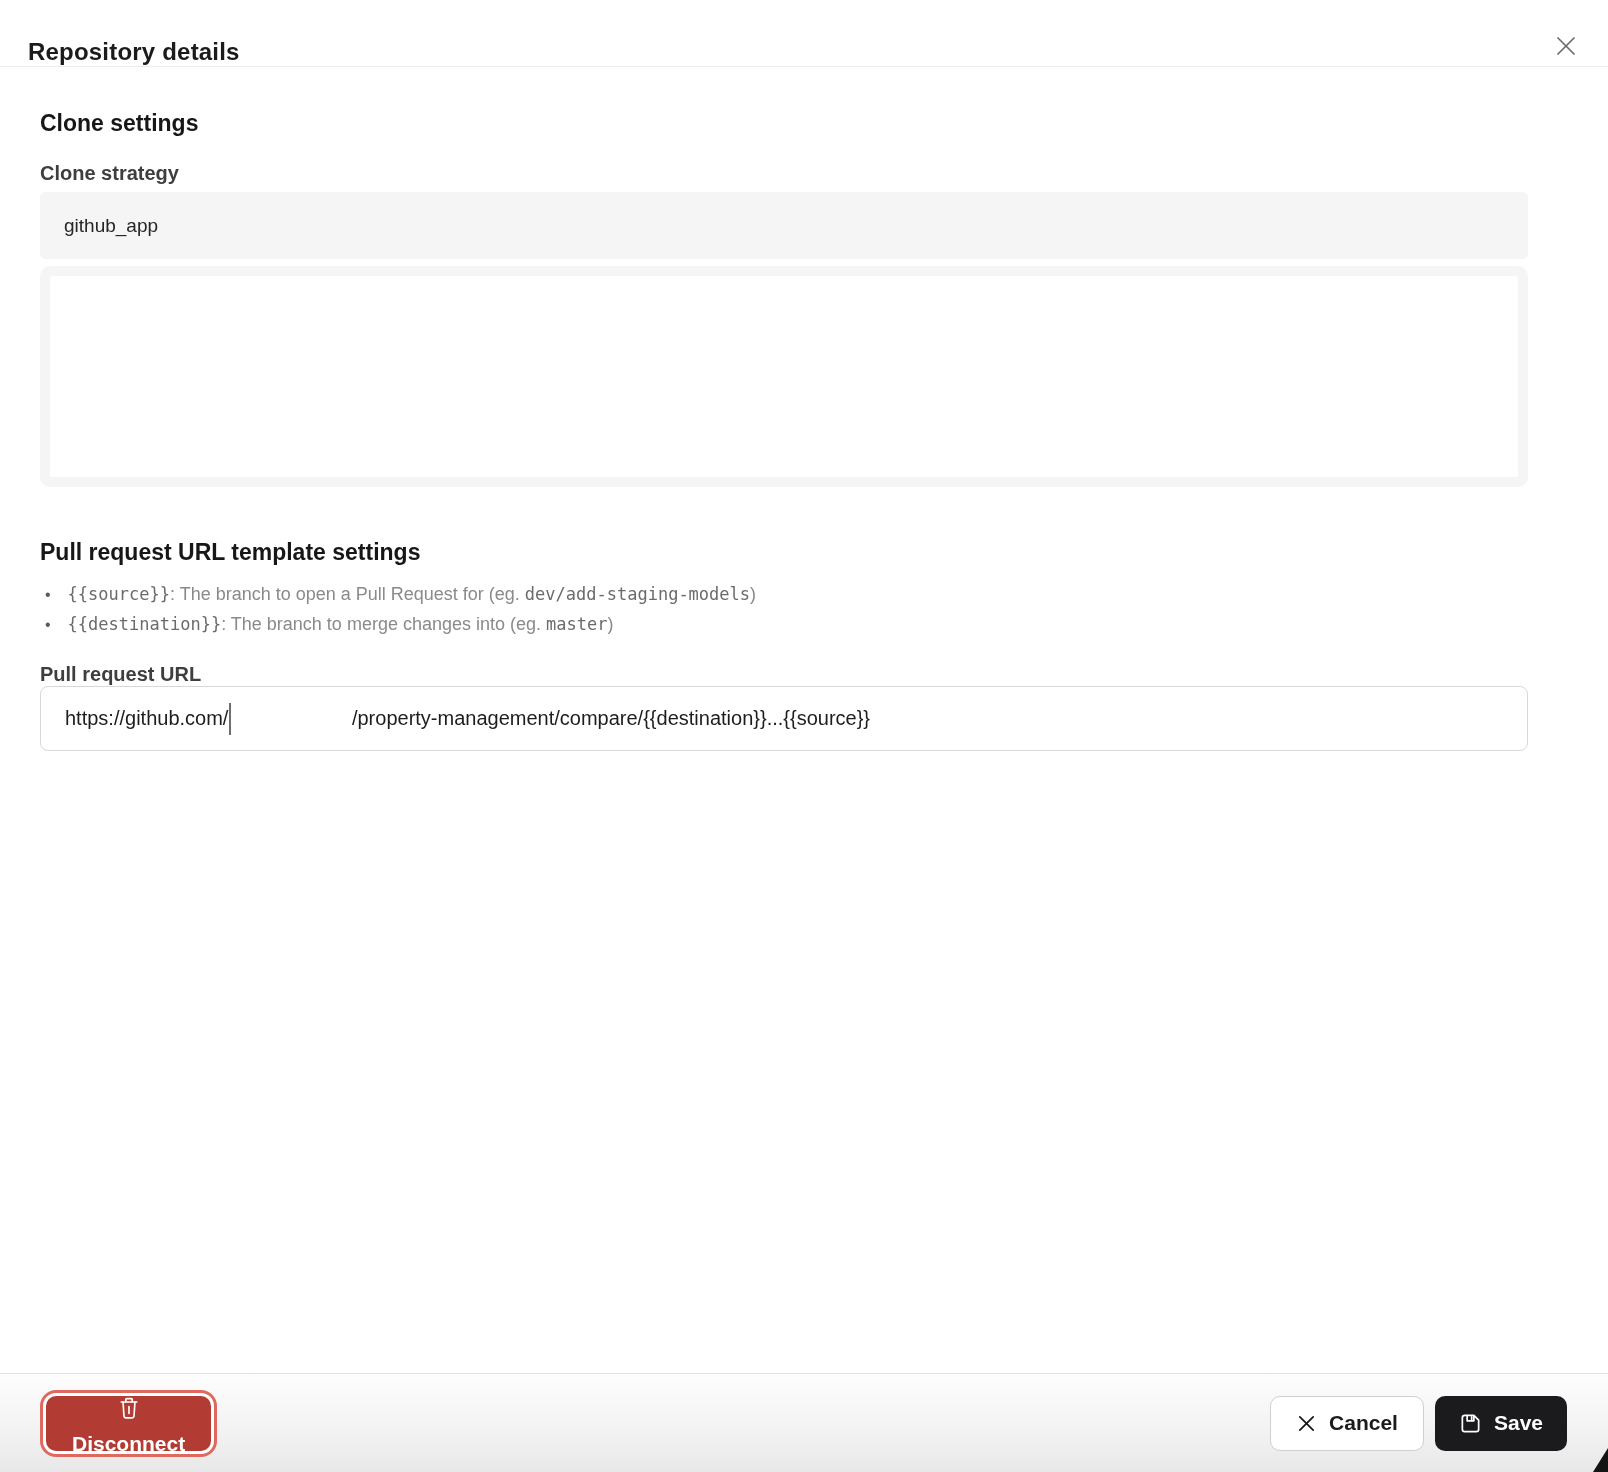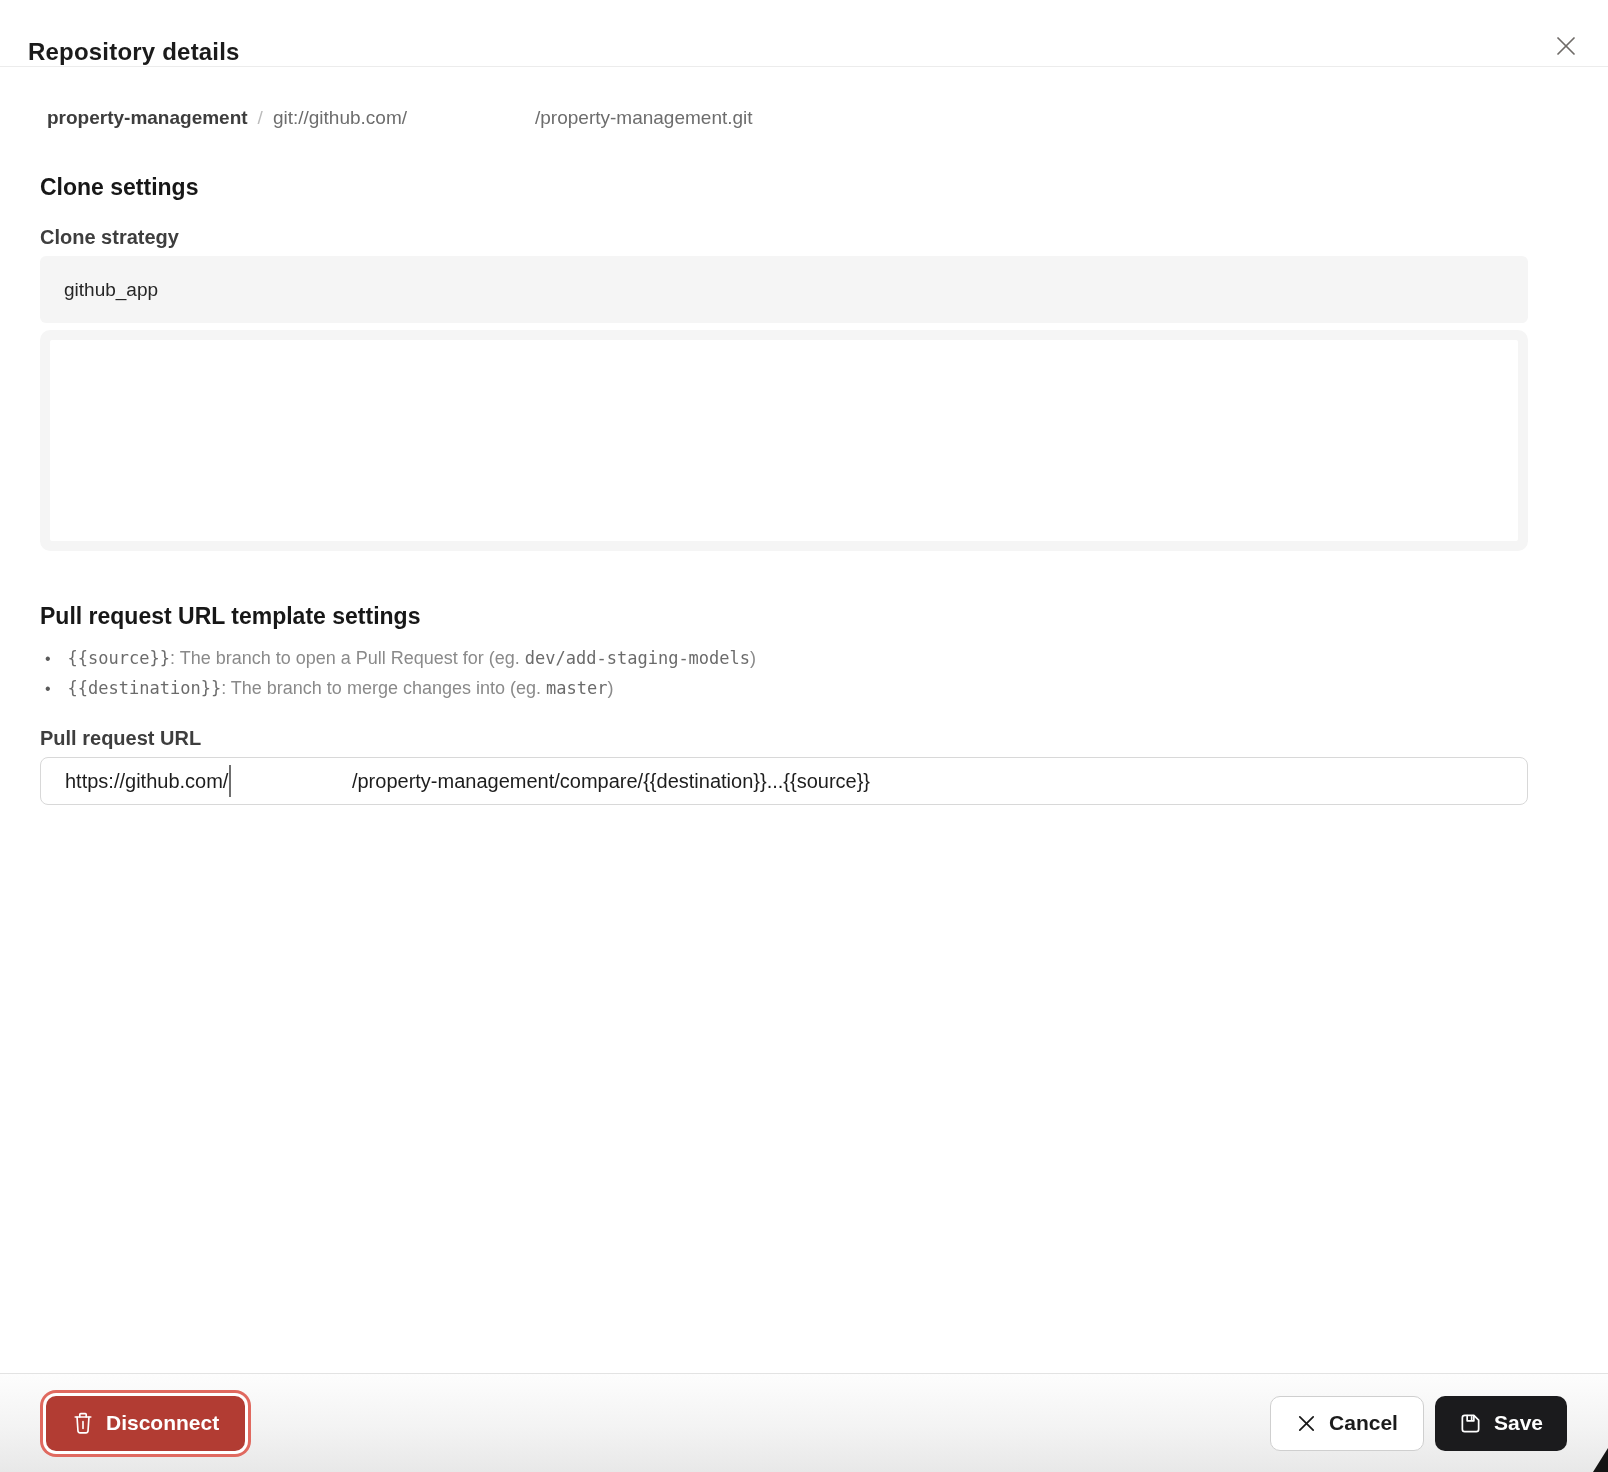--- a/index.html
+++ b/index.html
@@ -64,21 +64,21 @@
 
   .pr-bullets { margin-top:14px; list-style:none; }
   .pr-bullets li {
     font-size:18px; line-height:25px; color:#8a8a8a;
     display:flex; align-items:baseline; margin-bottom:5px;
   }
   .pr-bullets .dot { color:#5a5a5a; font-size:16px; margin:0 17px 0 5px; }
   .mono { font-family:"DejaVu Sans Mono", monospace; font-size:17px; color:#6b6b6b; }
 
   .input-outline {
-    margin-top:7px; height:48px; background:#fff;
+    margin-top:0; height:65px; background:#fff;
     border:1.5px solid #d8d8d8; border-radius:8px;
     display:flex; align-items:center; padding:0 24px;
     font-size:20px; color:#1d1d1d; white-space:nowrap;
   }
   .caret { display:inline-block; width:1.5px; height:32px; background:#6f6f6f; margin-left:1px; }
   .input-outline .redacted-gap { width:121px; }
 
   
   .modal-footer {
     position:absolute; left:0; bottom:0; width:100%; height:99px;
@@ -89,20 +89,21 @@
   }
   .btn {
     height:55px; border-radius:10px; border:none; cursor:pointer;
     display:flex; align-items:center; gap:12px;
     font-family:"Liberation Sans", sans-serif;
     font-size:21px; font-weight:600;
   }
   .btn-danger {
     background:#b23c33; color:#ffffff; padding:0 26px; margin-left:6px;
     box-shadow:0 0 0 3px #ffffff, 0 0 0 6px #e0695f;
+    flex-direction:column;
   }
   .footer-right { display:flex; gap:11px; }
   .btn-cancel { background:#ffffff; color:#1b1b1b; border:1px solid #cfcfcf; padding:0 25px; }
   .btn-save { background:#1b1b1d; color:#ffffff; padding:0 24px; }
 
   .cursor-tip {
     position:absolute; right:0; bottom:0; width:15px; height:24px;
     background:#141414;
     clip-path:polygon(100% 0, 100% 100%, 0 100%);
   }
@@ -118,27 +119,20 @@
       <svg width="26" height="26" viewBox="0 0 26 26" fill="none" stroke="#6f6b68" stroke-width="1.7" stroke-linecap="round">
         <line x1="5" y1="5" x2="21" y2="21"></line>
           <line x1="21" y1="5" x2="5" y2="21"></line>
       </svg>
     </span>
   </button>
 </div>
 
 <div class="content">
 
-  <div class="breadcrumb">
-    <span class="repo">property-management</span>
-    <span class="sep">/</span>
-    <span>git://github.com/</span>
-    <span class="redacted-gap"></span>
-    <span>/property-management.git</span>
-  </div>
 
   <h2 class="section-heading">Clone settings</h2>
 
   <div class="field-label label-strategy">Clone strategy</div>
   <div class="input-disabled">
     <span>github_app</span>
   </div>
 
   <div class="deploy-box">
     <textarea class="deploy-inner" value="" style=""></textarea>

